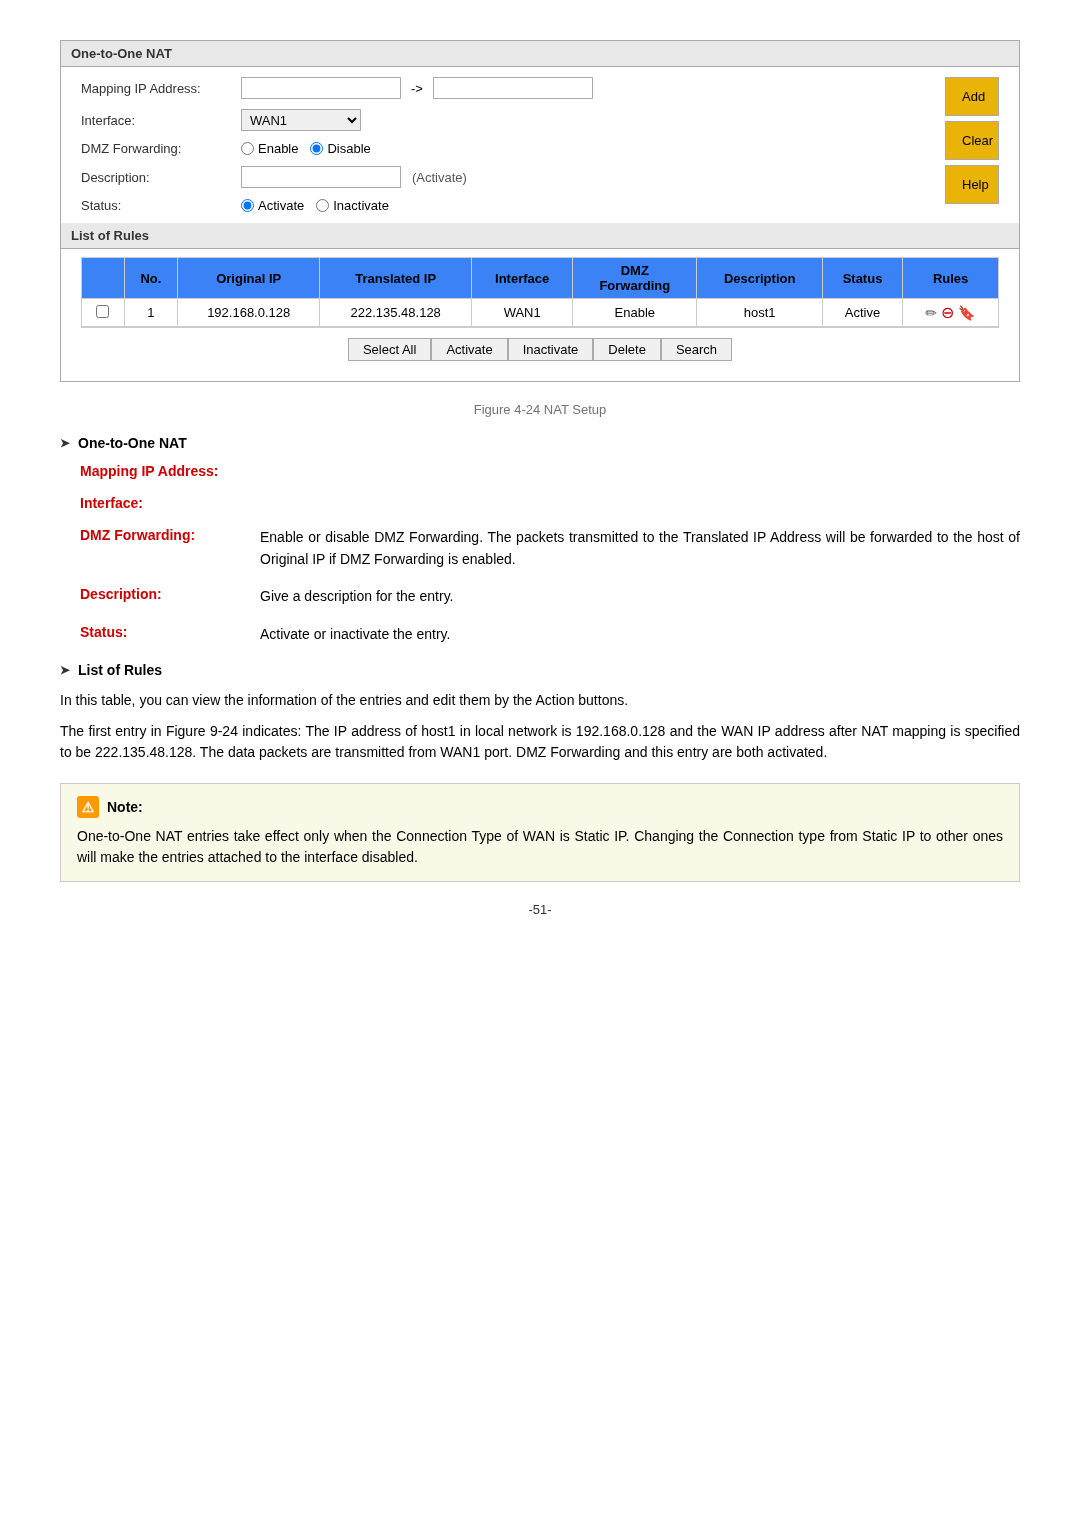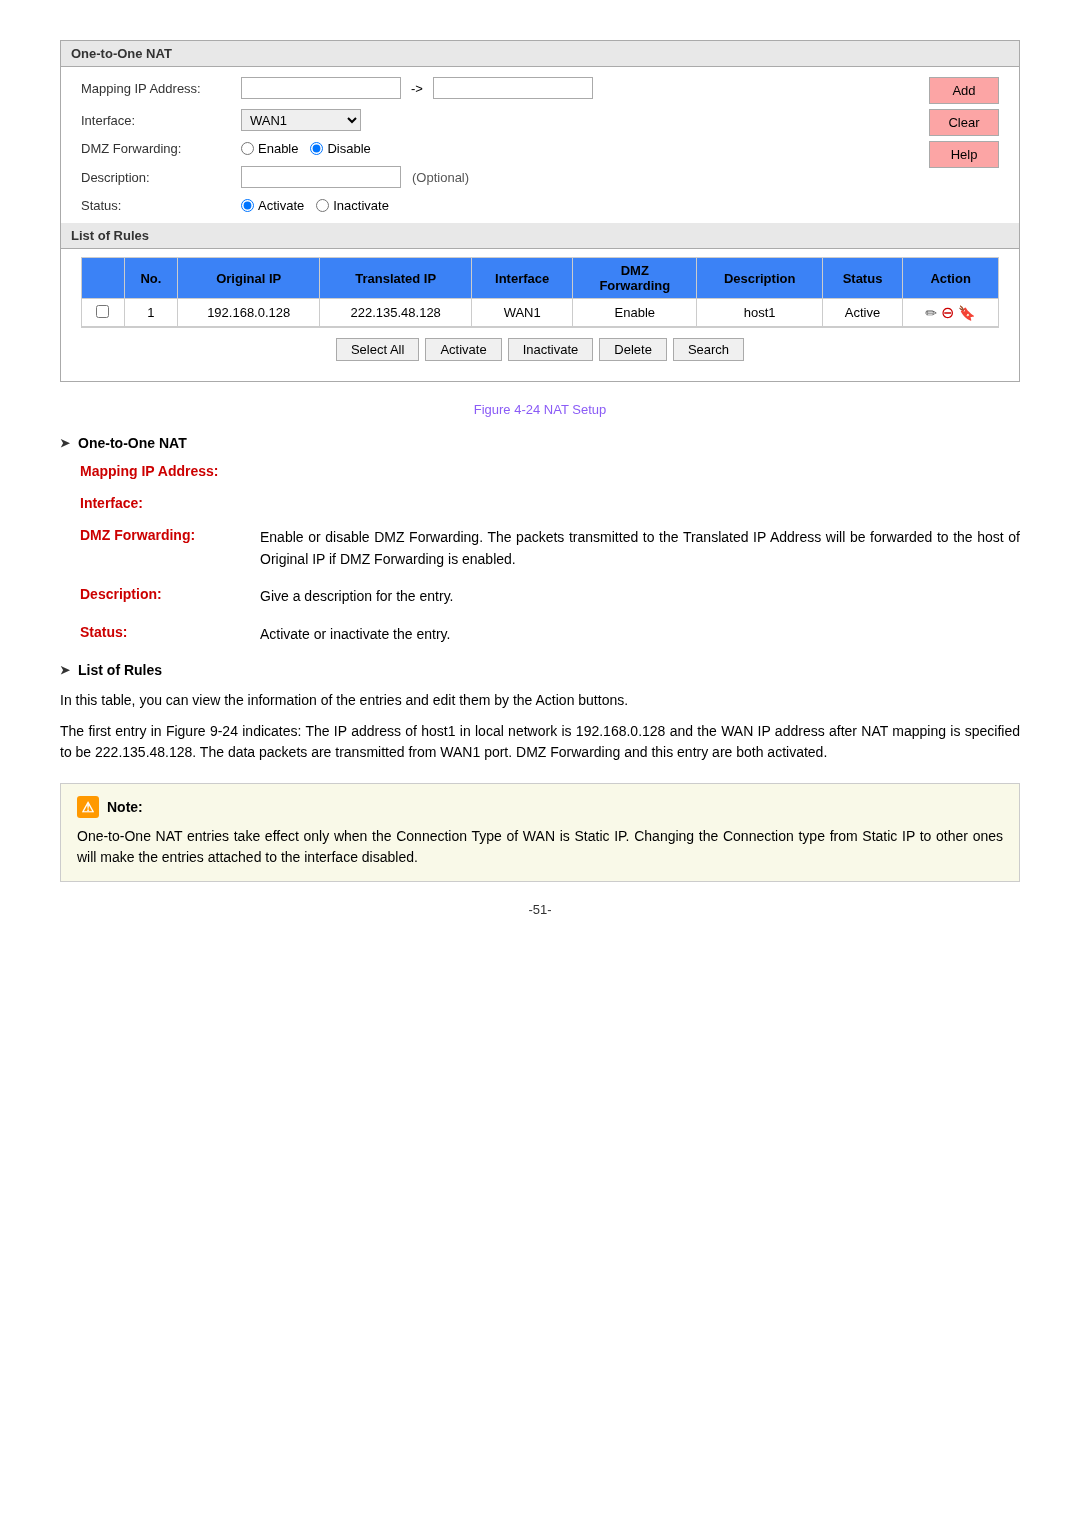--- a/index.html
+++ b/index.html
@@ -79,26 +79,26 @@
     }
     .side-buttons {
       position: absolute;
       right: 20px;
       top: 10px;
       display: flex;
       flex-direction: column;
       gap: 5px;
     }
     .side-btn {
-      background: #fca5a5;
+      background: #eab308;
       border: 1px solid #aaa;
-      padding: 5px 16px;
+      padding: 11px 16px;
       font-size: 13px;
       cursor: pointer;
-      width: 70px;
+      width: 54px;
       text-align: center;
     }
 
     
     .rules-table {
       width: 100%;
       border-collapse: collapse;
       font-size: 13px;
     }
     .rules-table th {
@@ -119,38 +119,37 @@
       justify-content: center;
       gap: 4px;
     }
     .icon-edit { color: #555; cursor: pointer; font-size: 14px; }
     .icon-del { color: #cc0000; cursor: pointer; font-size: 16px; }
     .icon-move { color: #555; cursor: pointer; font-size: 14px; }
 
     .table-buttons {
       display: flex;
       justify-content: center;
-      gap: 6px;
       padding: 10px;
       border-top: 1px solid #ccc;
     }
     .tbl-btn {
       background: #f0f0f0;
       border: 1px solid #aaa;
       padding: 3px 14px;
       font-size: 13px;
       cursor: pointer;
     }
 
     
     .figure-caption {
       text-align: center;
       font-size: 13px;
       margin: 10px 0 18px 0;
-      color: #8b5cf6;
+      color: #737373;
     }
 
     
     .desc-section {
       margin-bottom: 20px;
     }
     .desc-section p {
       font-size: 14px;
       margin-bottom: 10px;
       line-height: 1.5;
@@ -281,21 +280,21 @@
           <input type="radio" name="dmz" value="disable" checked="" style="">
           <span>Disable</span>
         </label>
       </div>
     </div>
 
     <div class="form-row">
       <div class="form-label">Description:</div>
       <div class="form-control">
         <input type="text" value="" style="">
-        <span class="optional-text">(Optional)</span>
+        <span class="optional-text">(Activate)</span>
       </div>
     </div>
 
     <div class="form-row">
       <div class="form-label">Status:</div>
       <div class="form-control radio-group">
         <label>
           <input type="radio" name="status" value="activate" checked="" style="">
           <span>Activate</span>
         </label>
@@ -314,21 +313,21 @@
       <thead>
         <tr>
           <th></th>
           <th>No.</th>
           <th>Original IP</th>
           <th>Translated IP</th>
           <th>Interface</th>
           <th>DMZ<br>Forwarding</th>
           <th>Description</th>
           <th>Status</th>
-          <th>Action</th>
+          <th>Rules</th>
         </tr>
       </thead>
       <tbody>
         <tr>
           <td>
             <input type="checkbox" style="">
           </td>
           <td>1</td>
           <td>192.168.0.128</td>
           <td>222.135.48.128</td>

